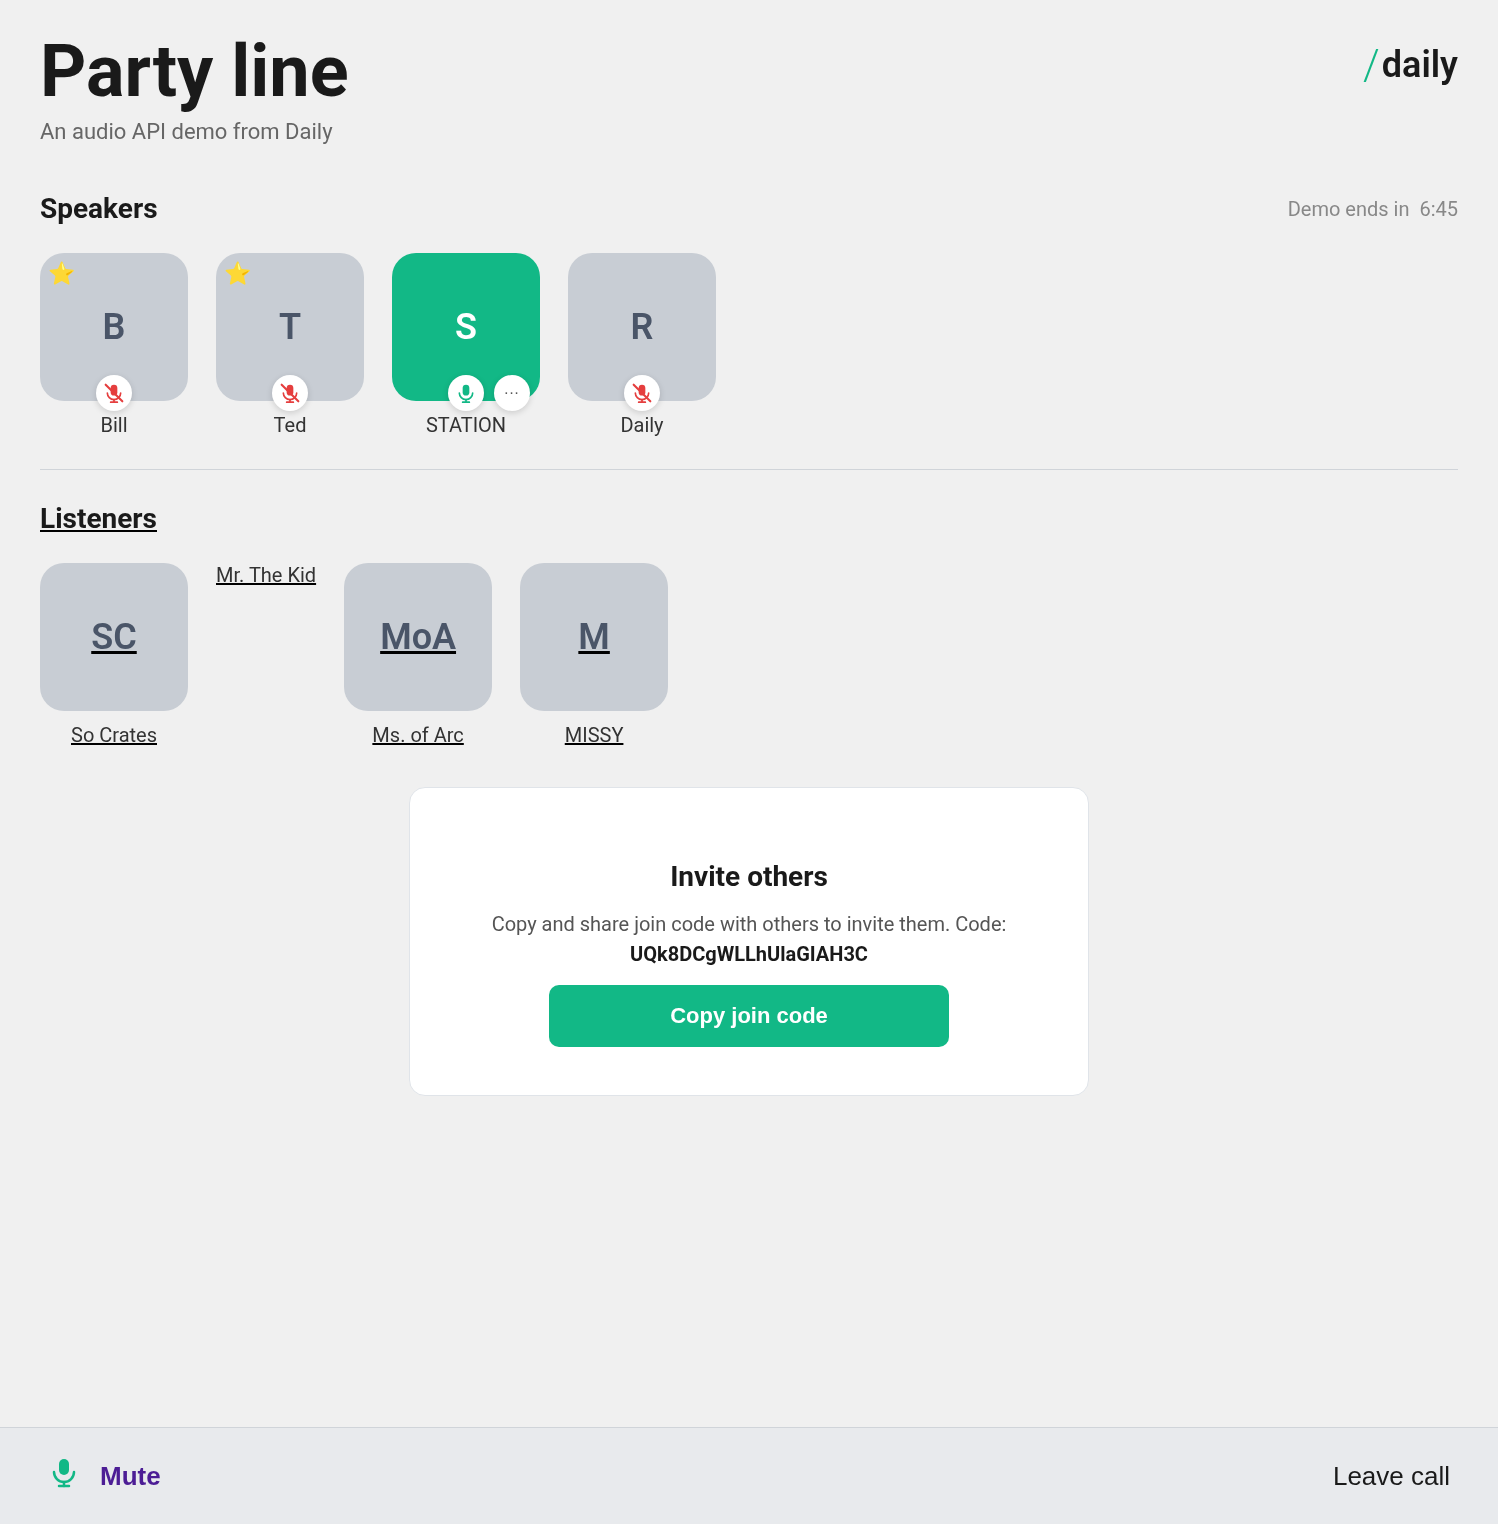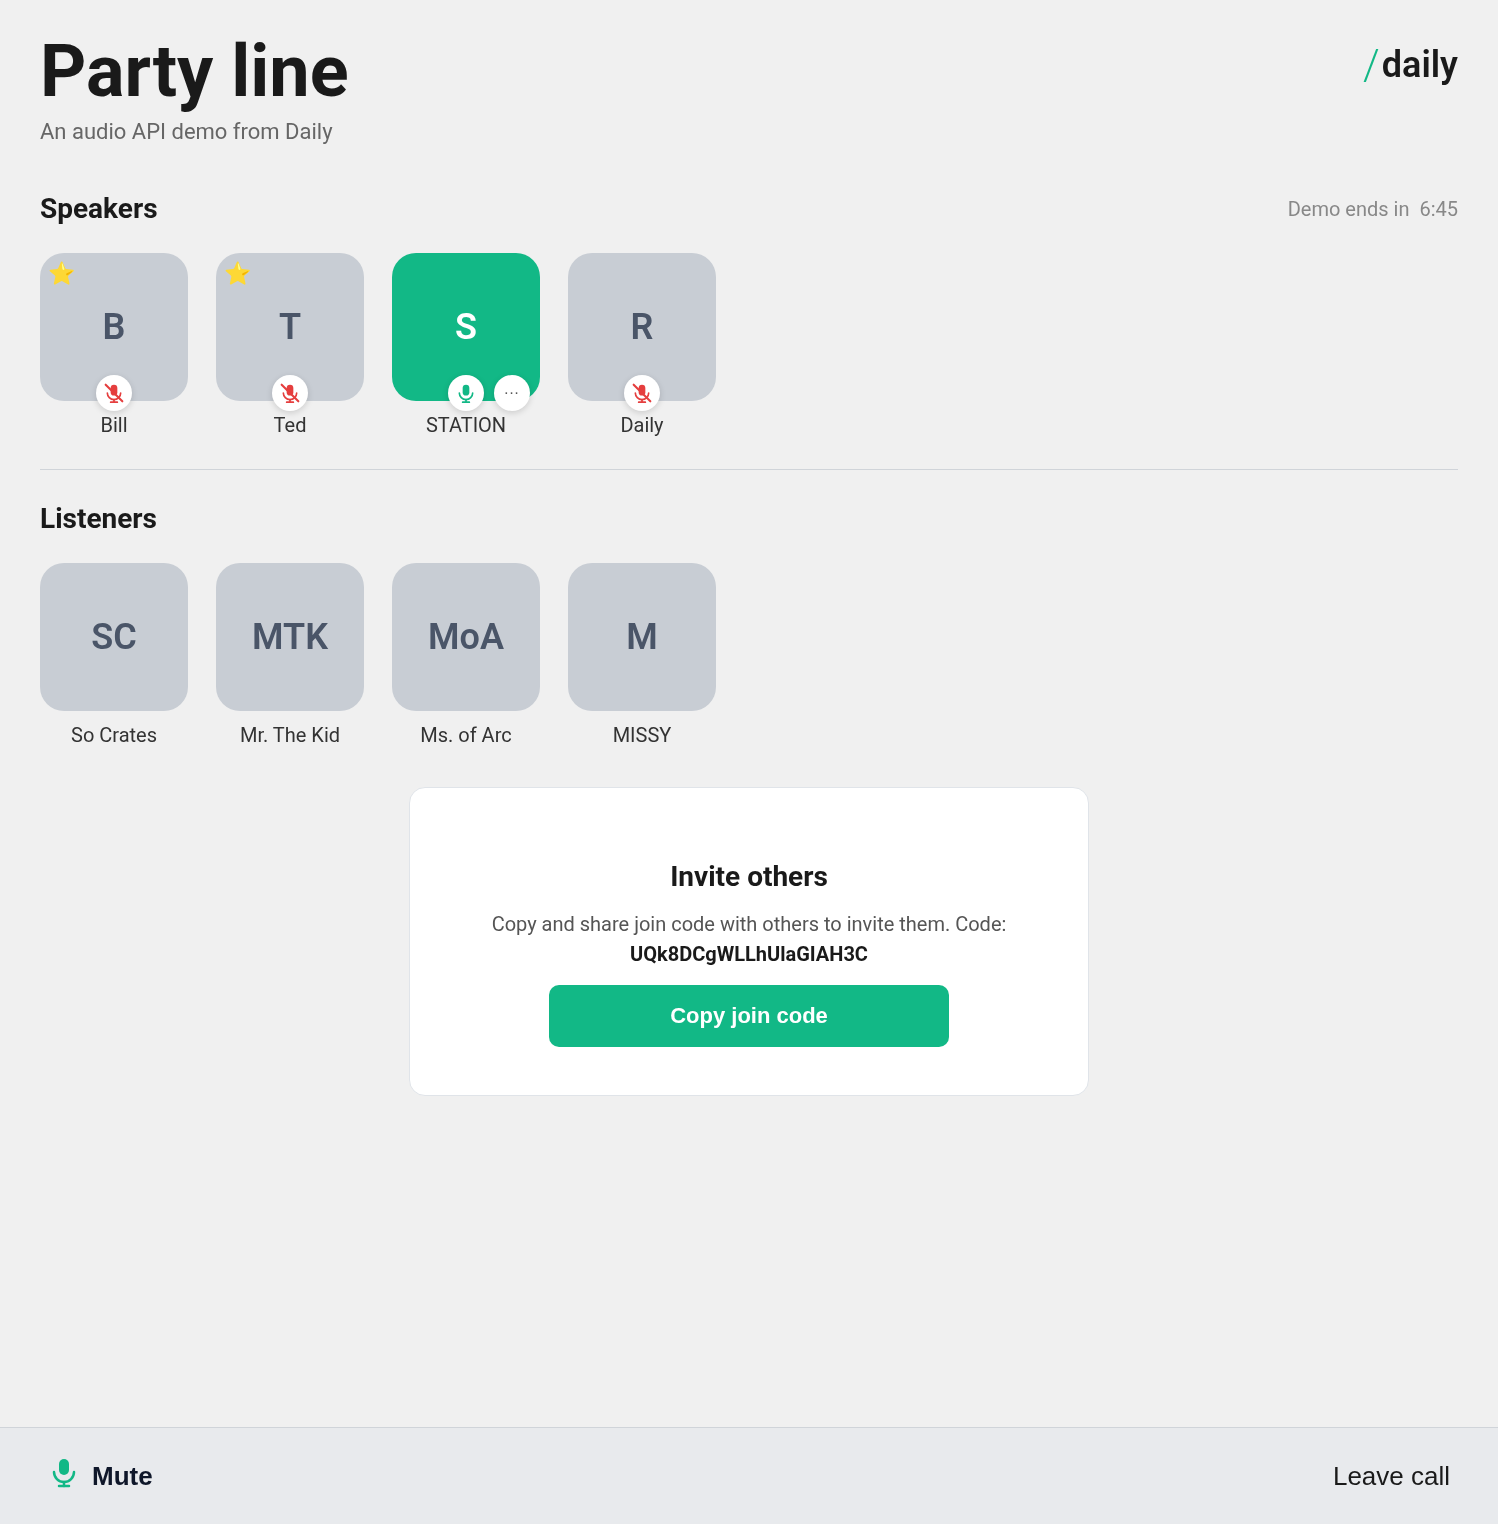--- a/index.html
+++ b/index.html
@@ -225,24 +225,24 @@
       padding: 28px 48px;
       display: flex;
       justify-content: space-between;
       align-items: center;
       border-top: 1px solid #d0d4d9;
     }
 
     .mute-button {
       display: flex;
       align-items: center;
-      gap: 12px;
+      gap: 20px;
       font-size: 26px;
       font-weight: 700;
-      color: #0f172a;
+      color: #4c1d95;
       cursor: pointer;
       background: none;
       border: none;
     }
 
     .mute-icon {
       font-size: 32px;
       color: #12b886;
     }
 
@@ -250,20 +250,21 @@
       font-size: 26px;
       font-weight: 400;
       color: #1a1a1a;
       cursor: pointer;
       background: none;
       border: none;
     }
 
     .listeners-section {
       margin-top: 20px;
+      text-decoration: underline;
     }
   </style>
 </head>
 <body>
 
 <div class="main-content">
 
   <div class="header">
     <div class="header-left">
       <h1 class="page-title">Party line</h1>
@@ -353,23 +354,20 @@
       <h2 class="section-title">Listeners</h2>
     </div>
     <div class="participants-grid" id="listeners-grid">
     <div class="participant-card">
           <div class="avatar-wrapper">
             <div class="avatar">SC</div>
           </div>
           <span class="participant-name">So Crates</span>
         </div>
         <div class="participant-card">
-          <div class="avatar-wrapper">
-            <div class="avatar">MTK</div>
-          </div>
           <span class="participant-name">Mr. The Kid</span>
         </div>
         <div class="participant-card">
           <div class="avatar-wrapper">
             <div class="avatar">MoA</div>
           </div>
           <span class="participant-name">Ms. of Arc</span>
         </div>
         <div class="participant-card">
           <div class="avatar-wrapper">

